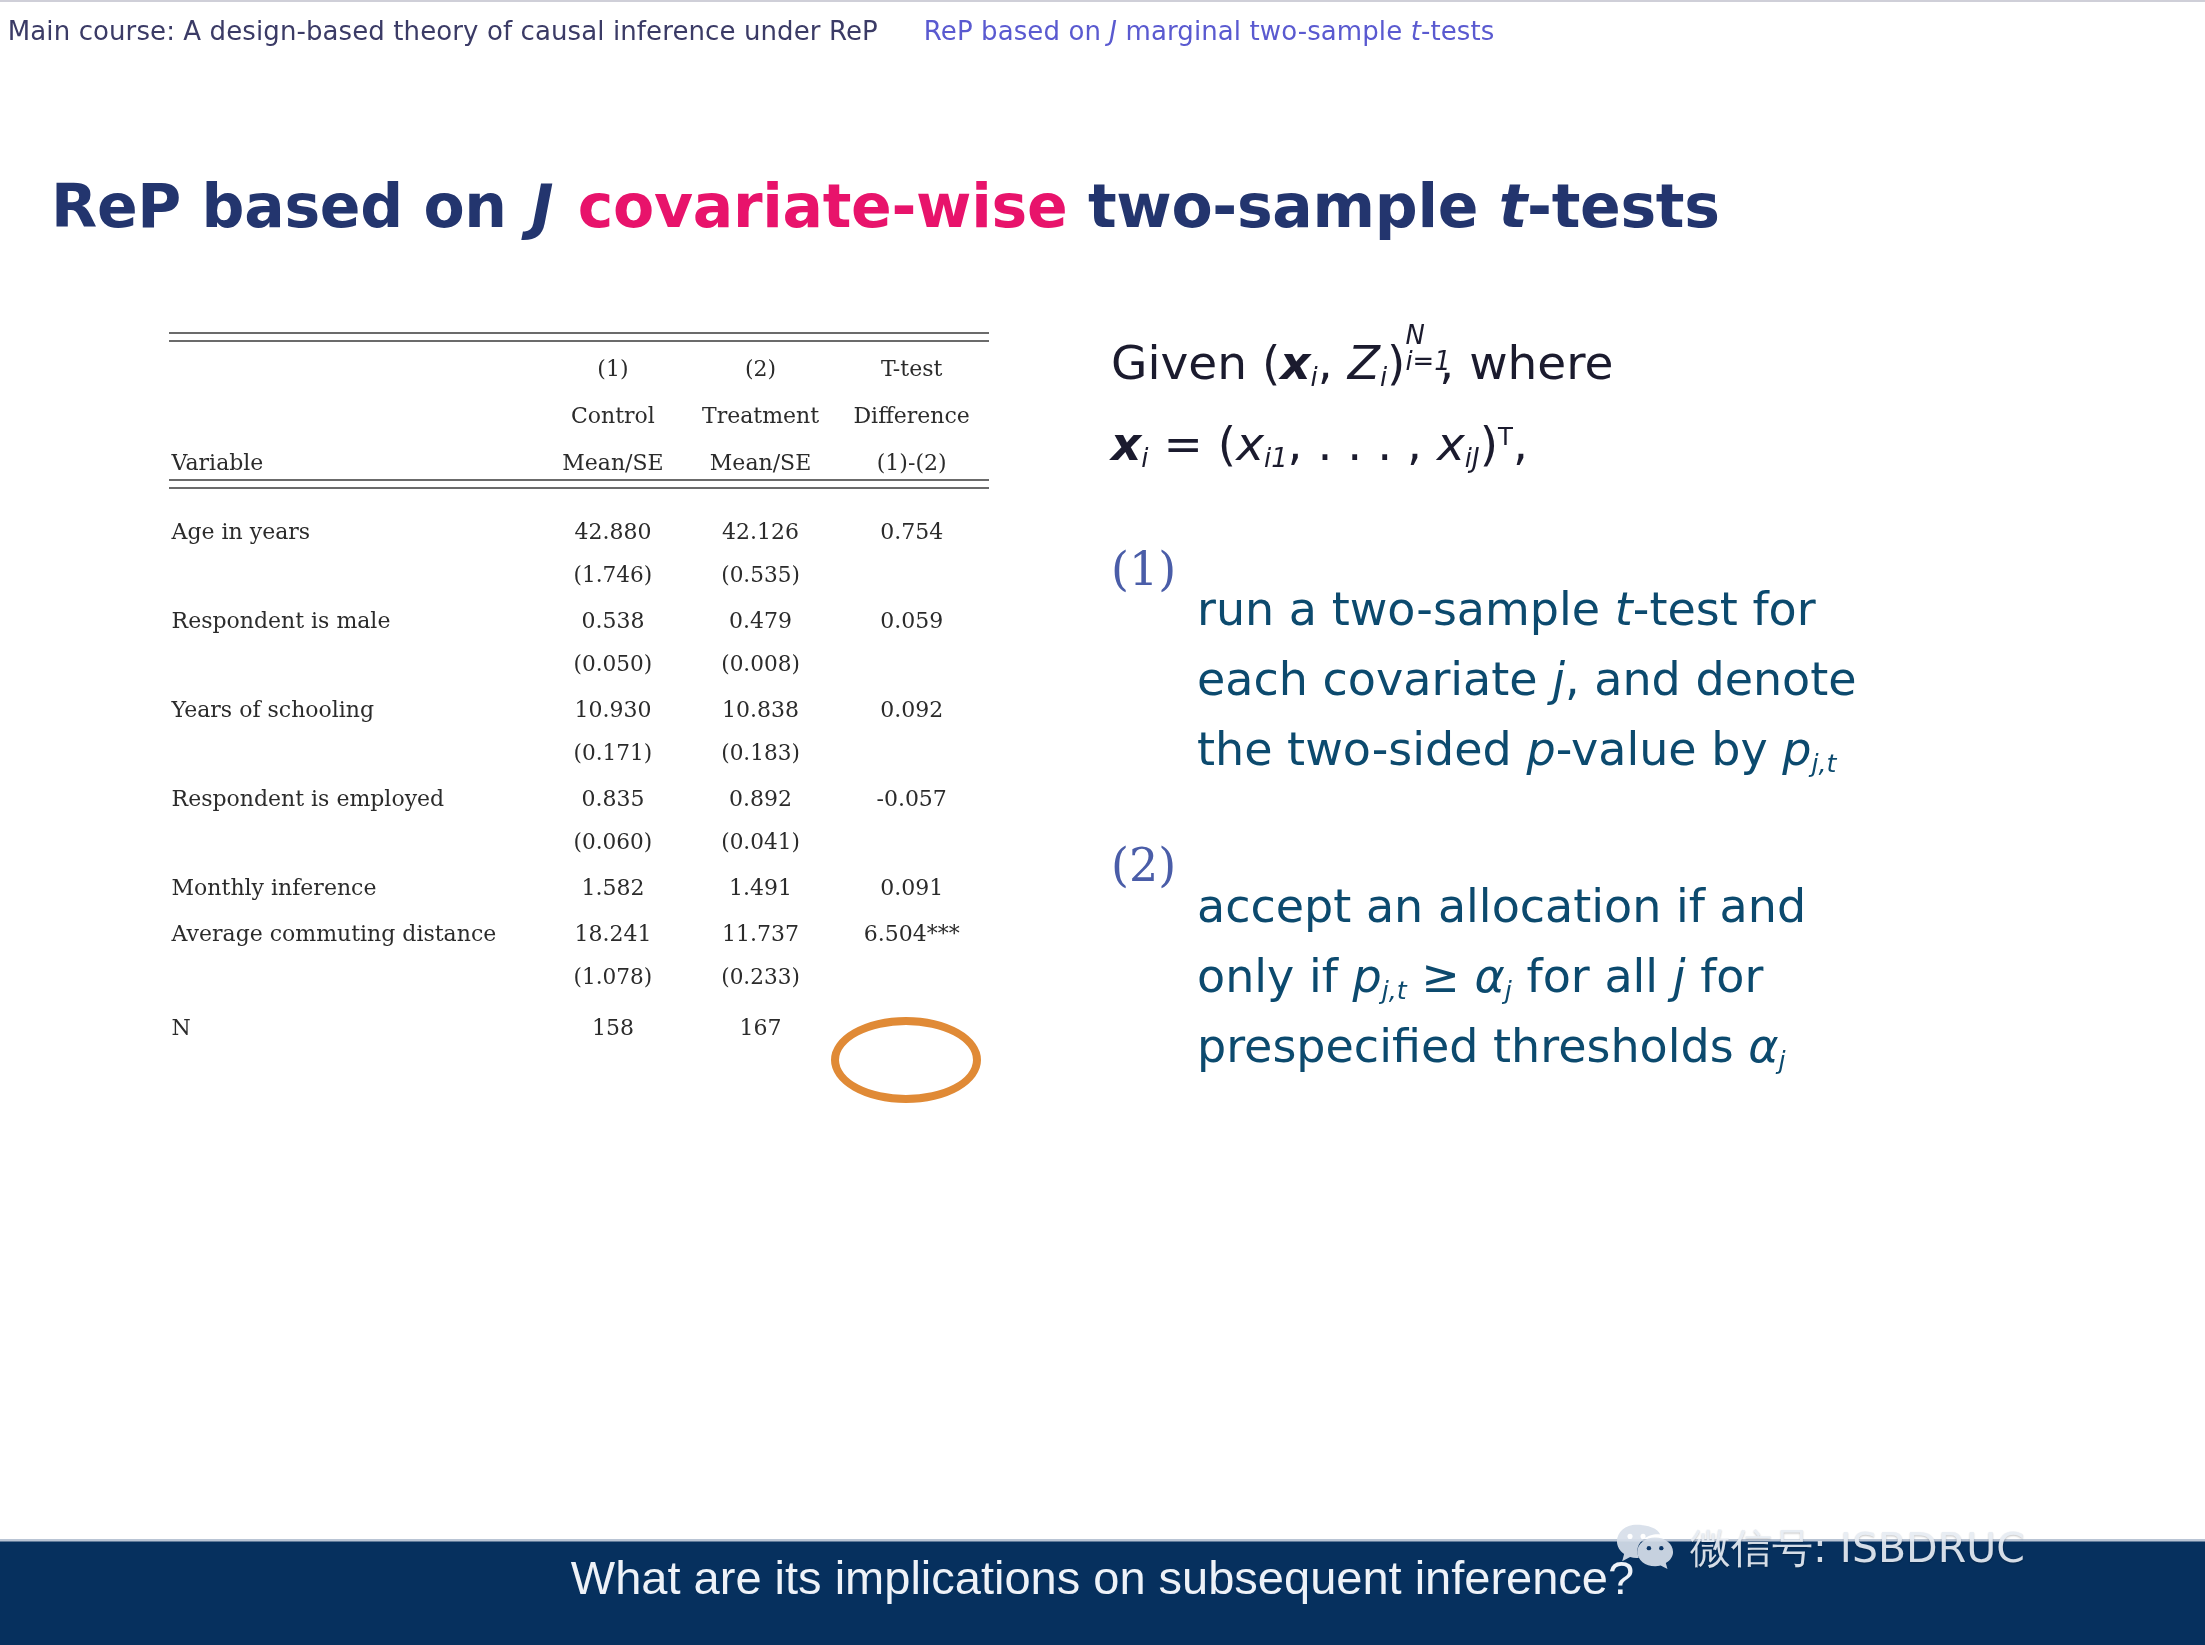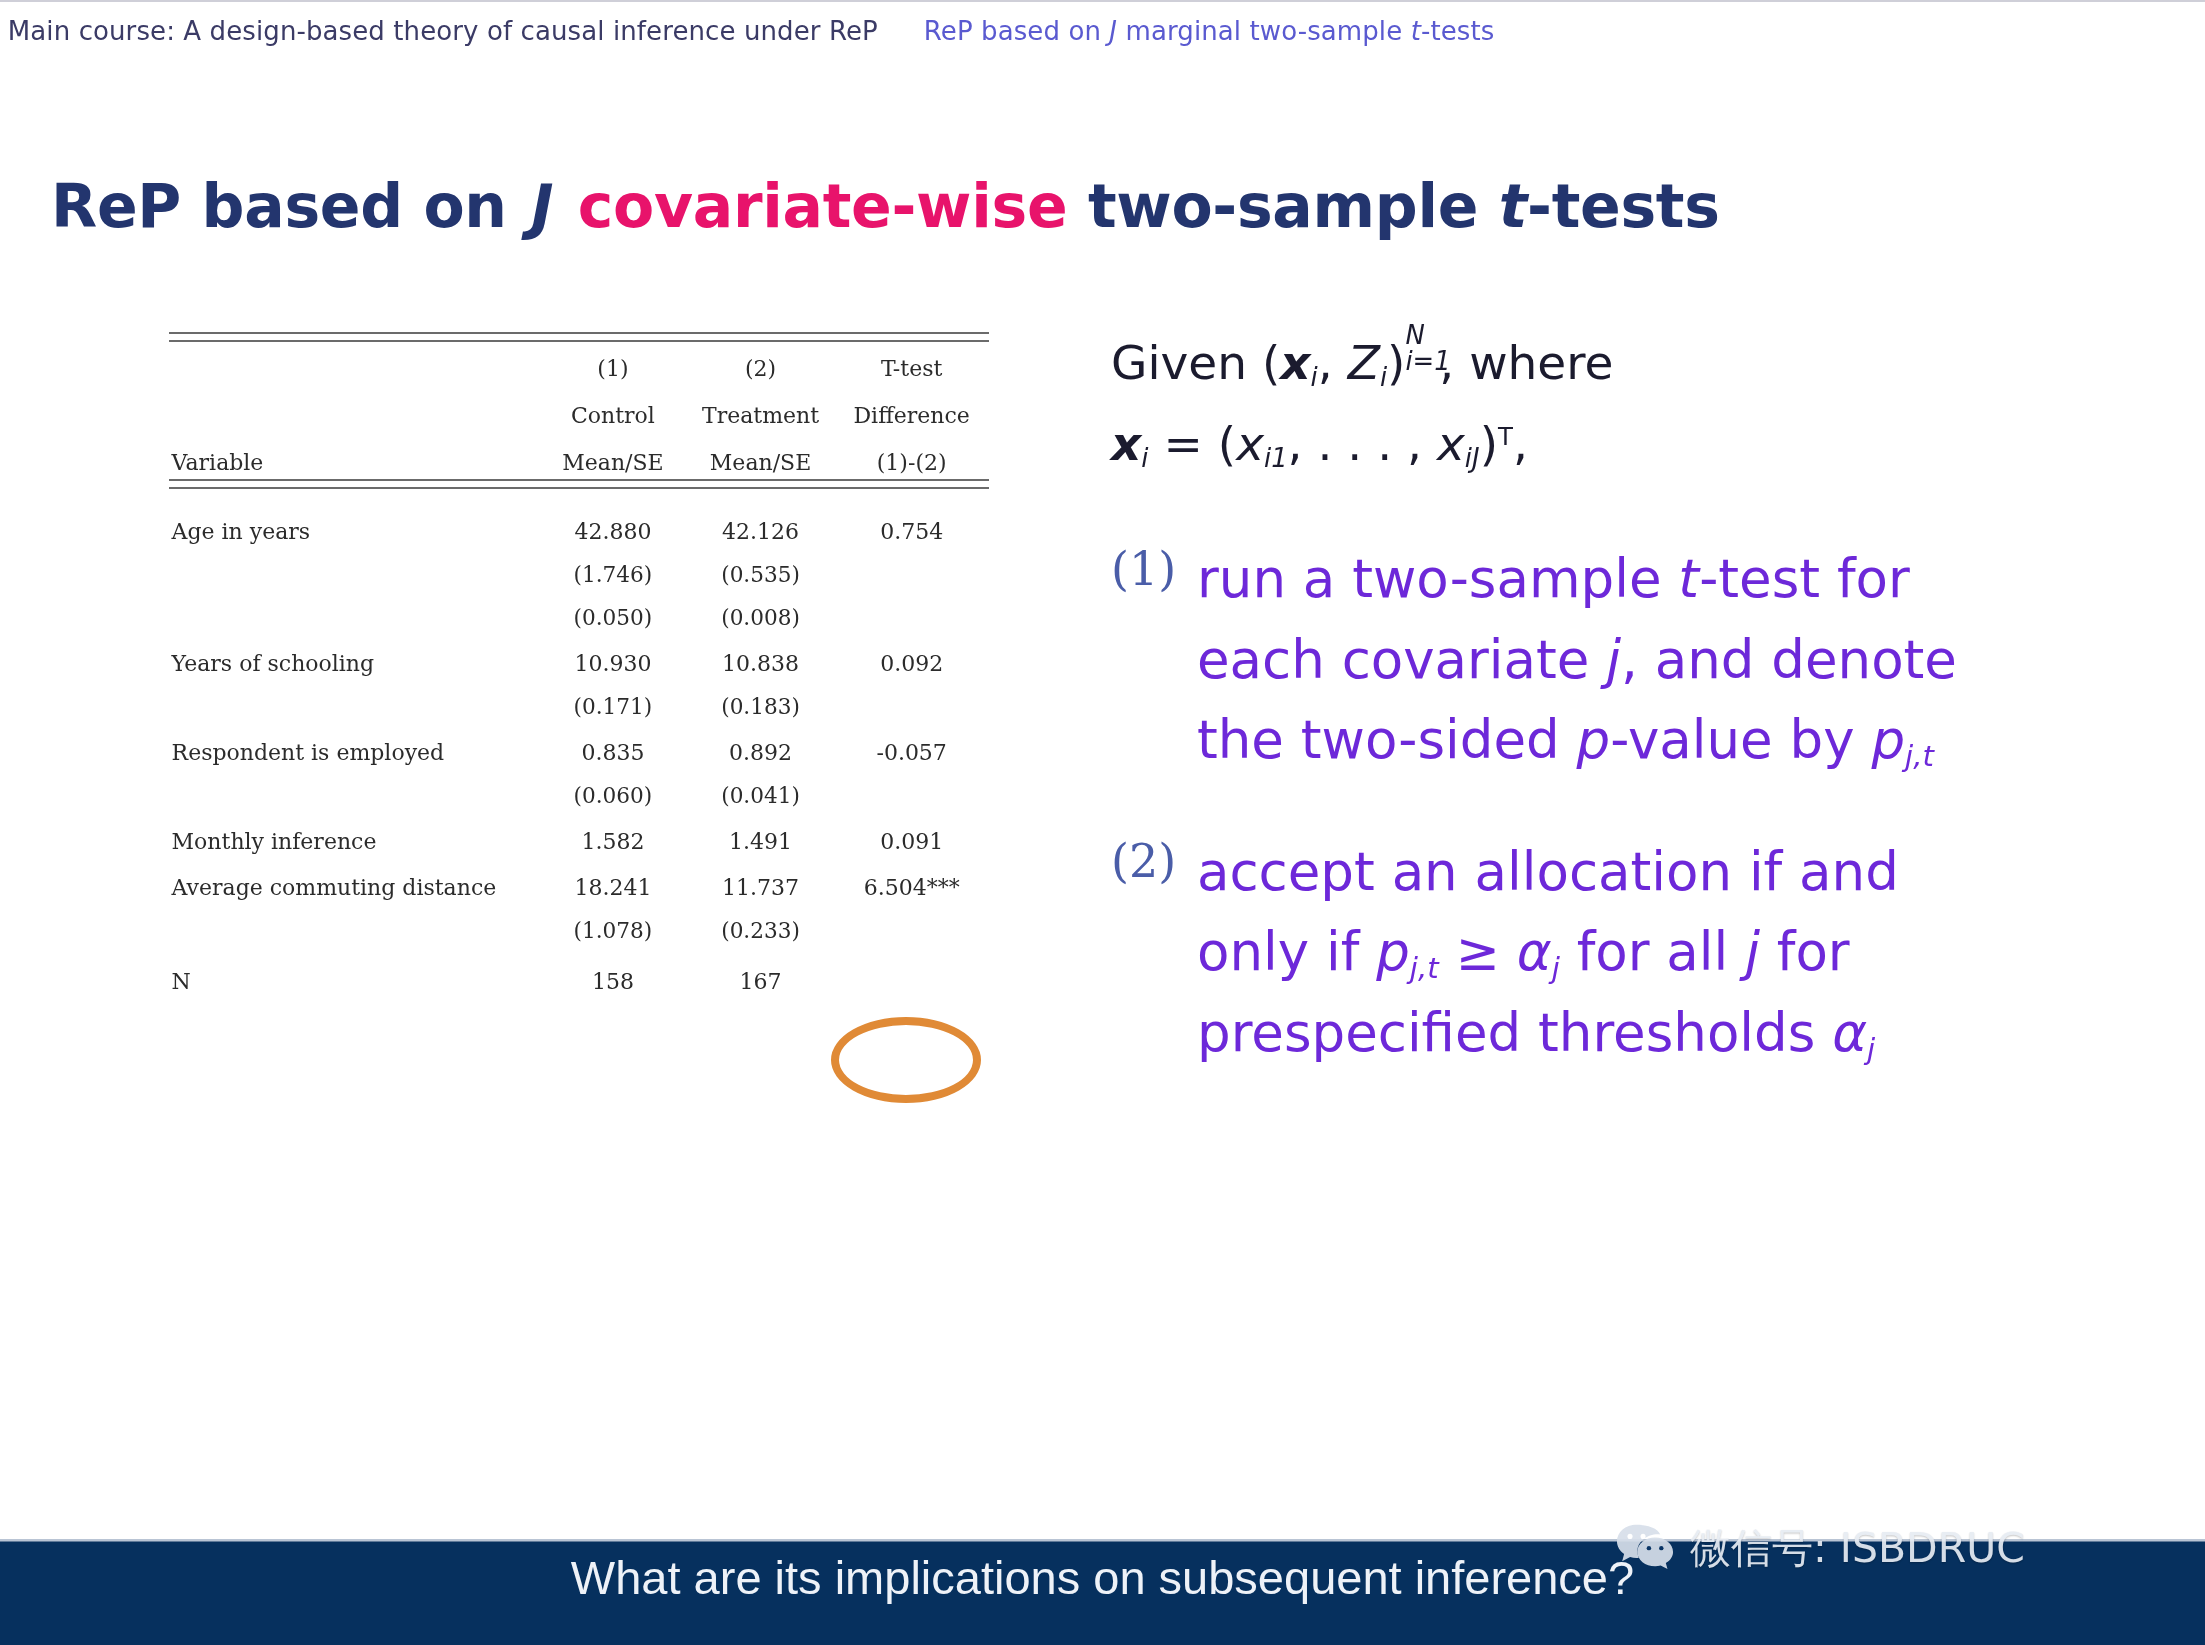--- a/index.html
+++ b/index.html
@@ -88,21 +88,21 @@
           vertical-align:baseline;}
   .updown .u{position:absolute;left:0;top:-0.62em;font-size:0.55em;font-style:italic;white-space:nowrap;}
   .updown .d{position:absolute;left:0;top:0.40em;font-size:0.55em;font-style:italic;white-space:nowrap;}
 
   .num-list{margin-top:60px;}
   .num-item{display:flex;margin-bottom:51px;}
   .num-marker{
     font-size:46px;color:#4a5da8;width:86px;flex:0 0 86px;
     font-family:"DejaVu Serif", serif;padding-top:2.6px;
   }
-  .num-body{font-size:53px;line-height:1.52;color:#6d28d9;}
+  .num-body{font-size:46px;line-height:1.52;color:#0c4a6e;margin-top:36px;}
   .num-body .ln{white-space:nowrap;}
 
   
   #caption-banner{
     position:absolute;left:0;top:1539px;width:2205px;height:107px;
     background:#06305e;
     box-shadow:inset 0 2.6px 0 #b9c4d4;
   }
   #caption-text{
     position:absolute;left:0;top:1550px;width:2205px;
@@ -176,20 +176,26 @@
           <td class="c-num val">42.126</td>
           <td class="c-num3 val">0.754</td>
         </tr>
         <tr>
           <td class="c-var se"></td>
           <td class="c-num se">(1.746)</td>
           <td class="c-num se">(0.535)</td>
           <td class="c-num3 se"></td>
         </tr>
         <tr>
+          <td class="c-var varname">Respondent is male</td>
+          <td class="c-num val">0.538</td>
+          <td class="c-num val">0.479</td>
+          <td class="c-num3 val">0.059</td>
+        </tr>
+        <tr>
           <td class="c-var se"></td>
           <td class="c-num se">(0.050)</td>
           <td class="c-num se">(0.008)</td>
           <td class="c-num3 se"></td>
         </tr>
         <tr>
           <td class="c-var varname">Years of schooling</td>
           <td class="c-num val">10.930</td>
           <td class="c-num val">10.838</td>
           <td class="c-num3 val">0.092</td>

